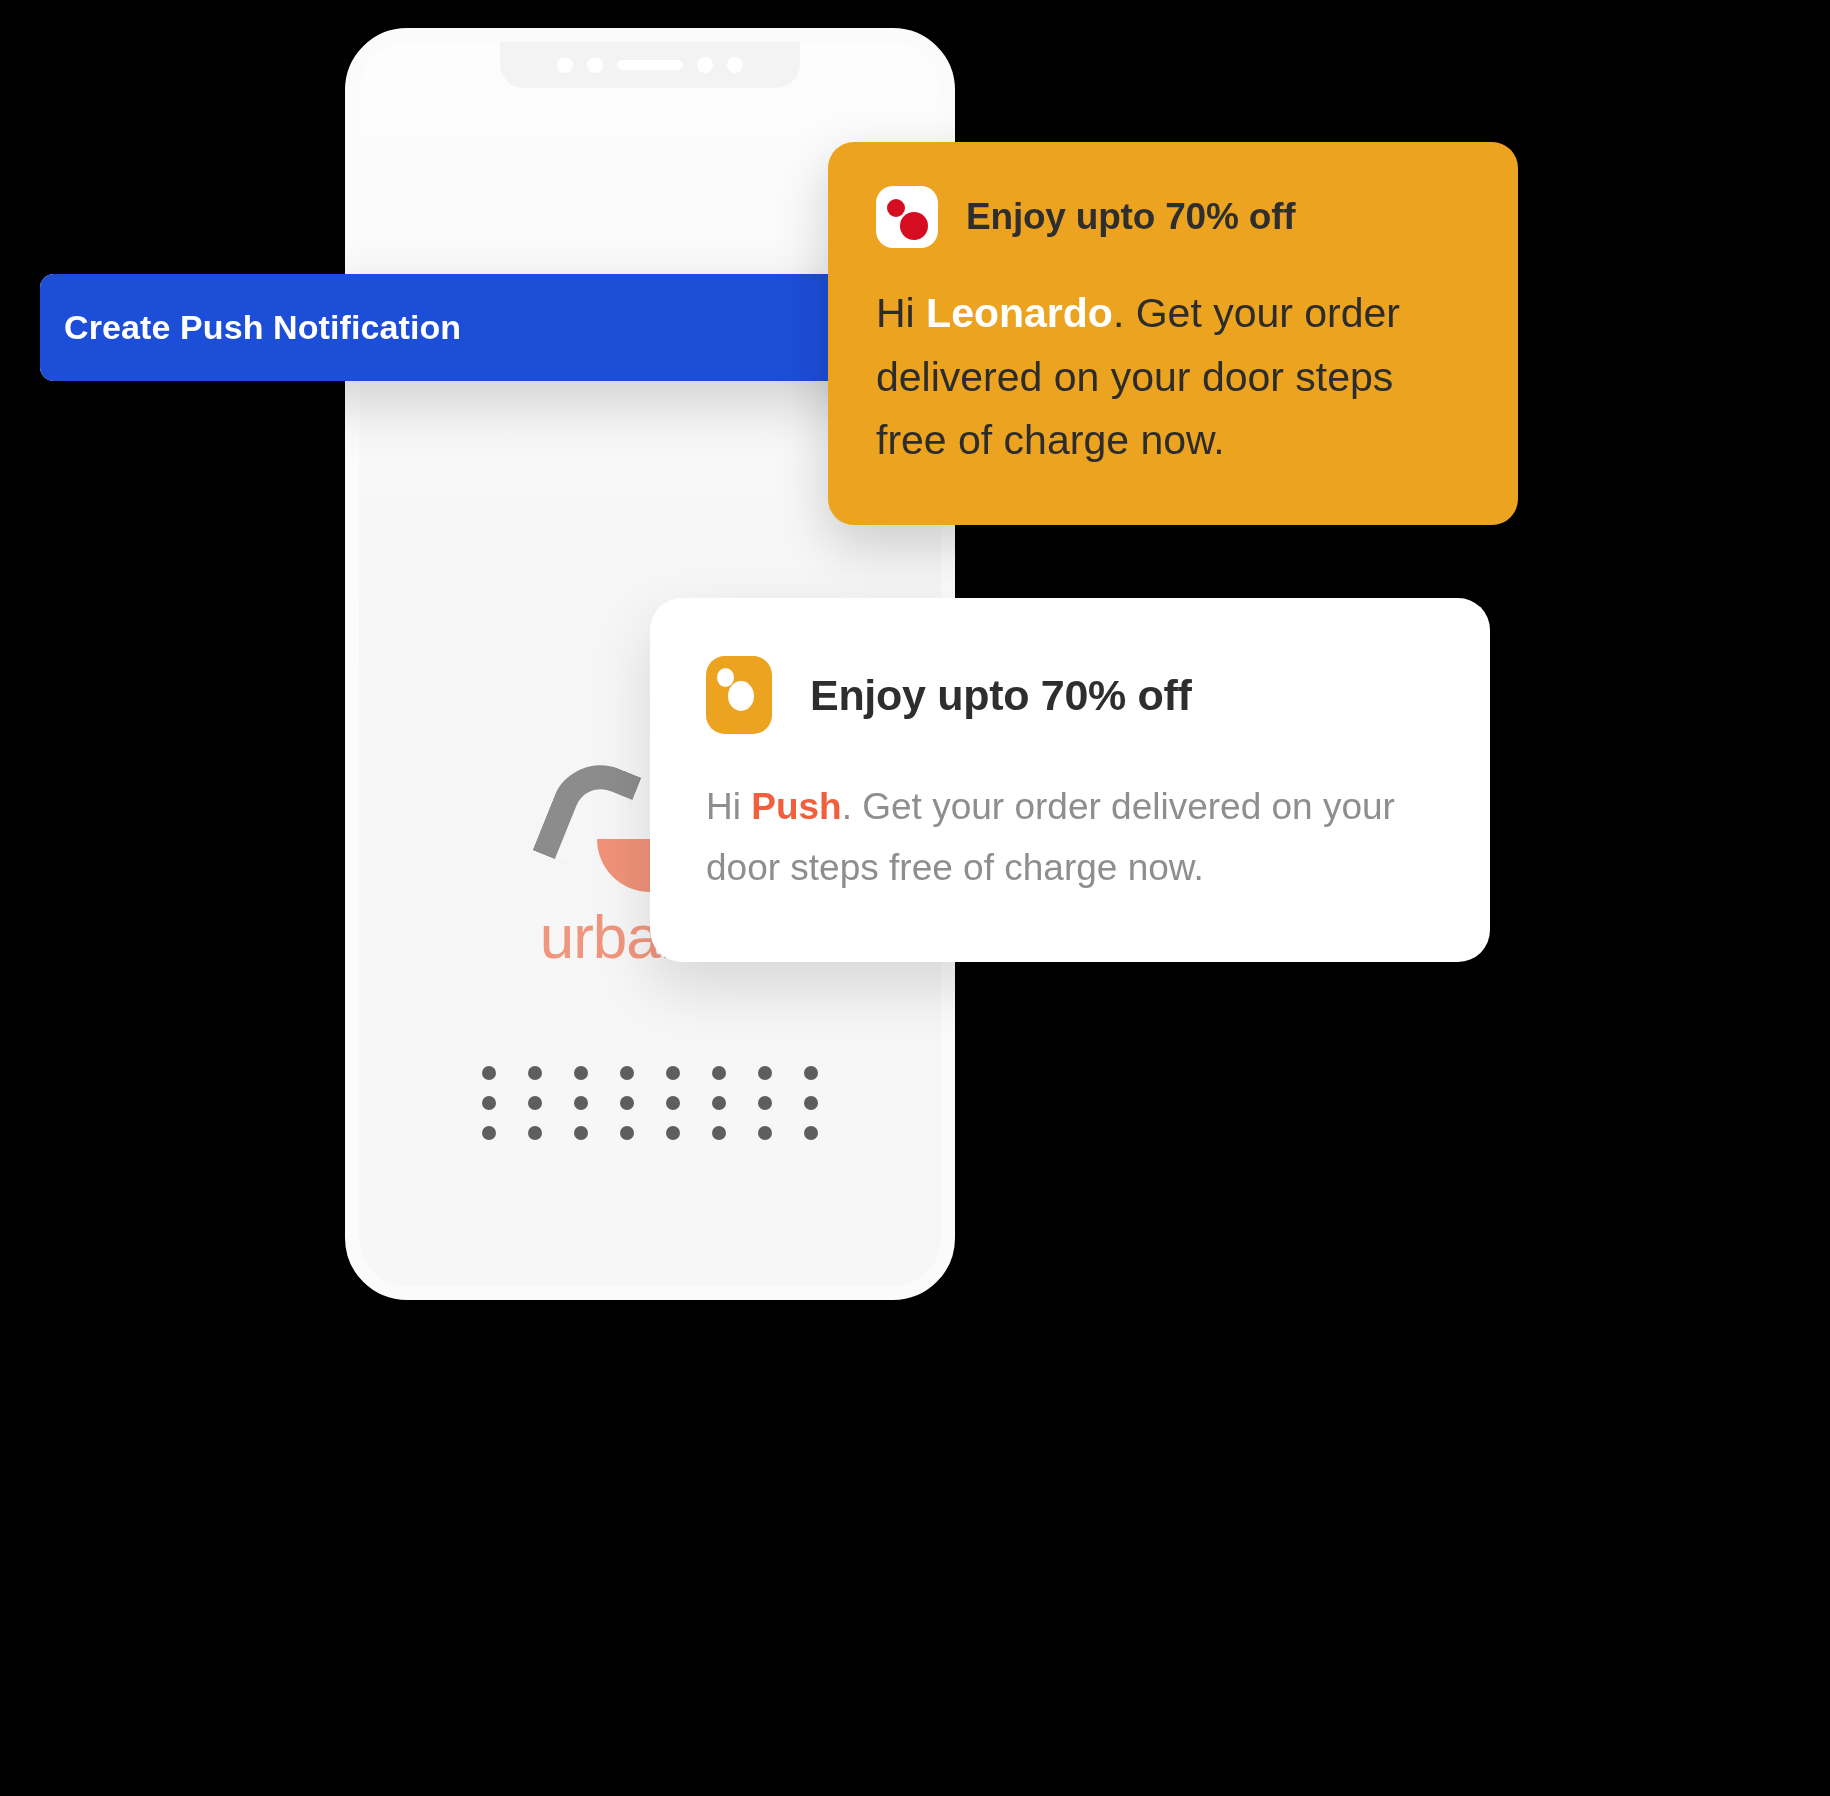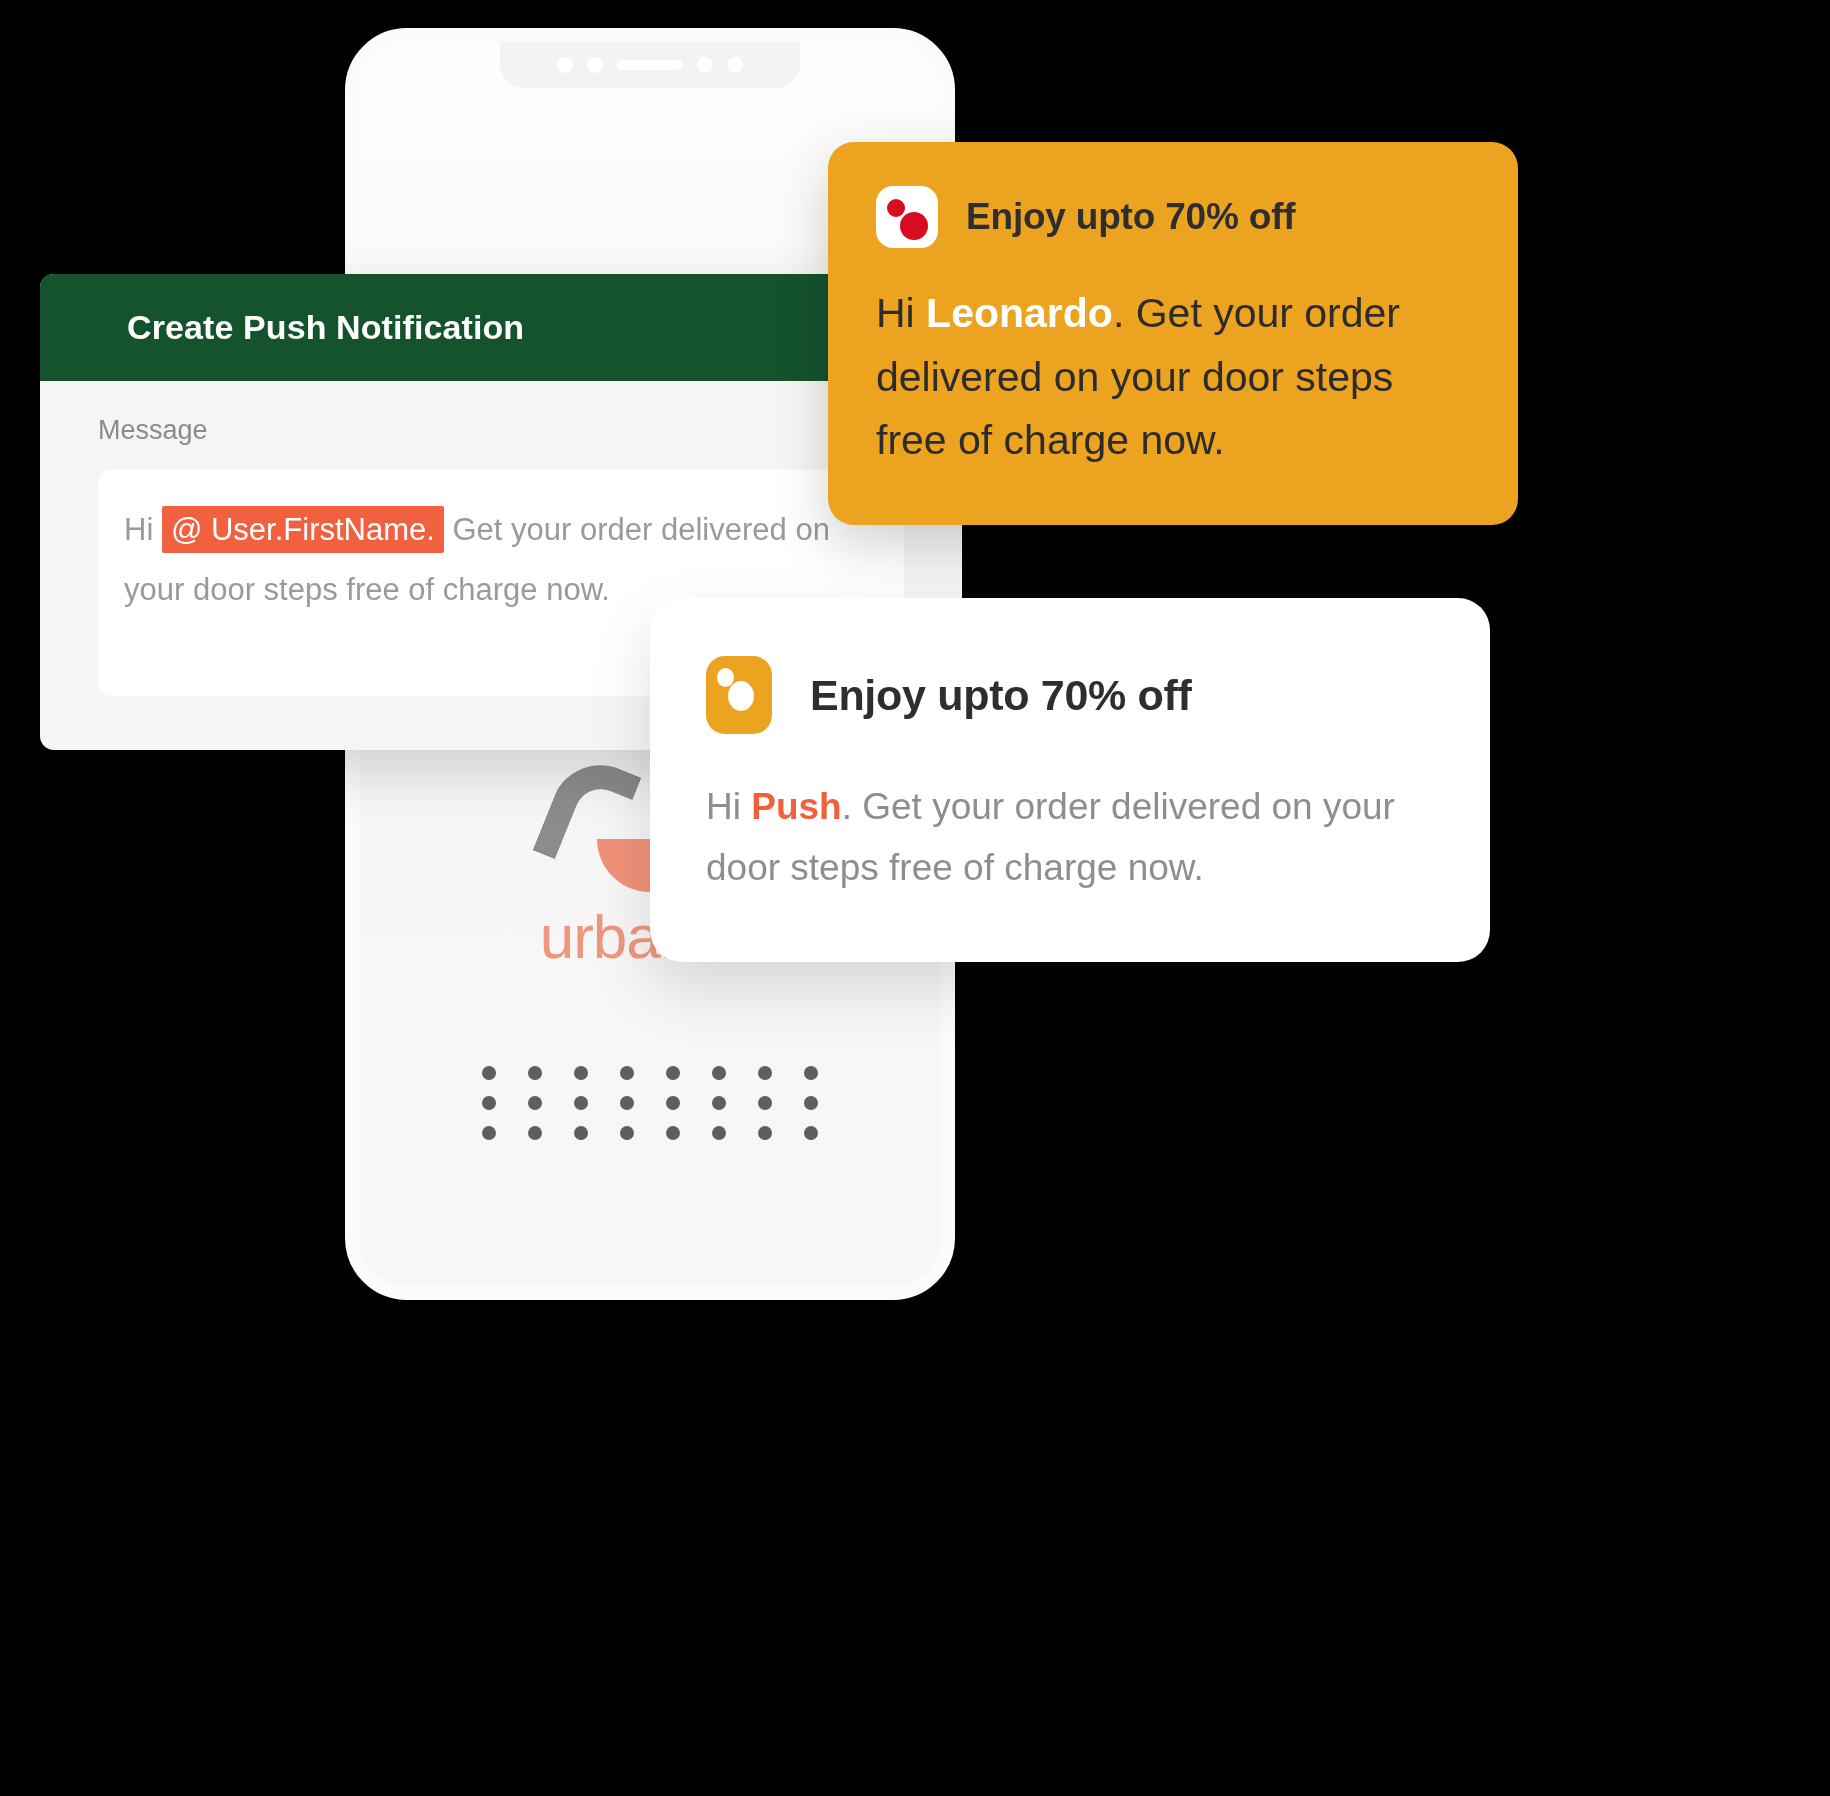--- a/index.html
+++ b/index.html
@@ -131,22 +131,22 @@
     position: absolute;
     left: 40px;
     top: 274px;
     width: 922px;
     border-radius: 14px;
     overflow: hidden;
     box-shadow: 0 22px 56px rgba(0,0,0,0.16);
     background: #f5f5f5;
   }
   .panel-header {
-    background: #14532d;
-    padding: 34px 87px;
+    background: #1d4ed8;
+    padding: 34px 24px;
   }
   .panel-title {
     color: #ffffff;
     font-size: 34px;
     font-weight: 700;
     letter-spacing: 0.1px;
   }
   .panel-body { padding: 34px 58px 54px 58px; }
   .field-label {
     font-size: 27px;
@@ -302,24 +302,20 @@
         <span class="grid-dot"></span>
         <span class="grid-dot"></span>
       </div>
 
     </div>
   </div>
 
   <div class="panel">
     <div class="panel-header">
       <div class="panel-title">Create Push Notification</div>
-    </div>
-    <div class="panel-body">
-      <div class="field-label">Message</div>
-      <div class="textarea"><span>Hi </span><span class="token">@ User.FirstName.</span><span> Get your order delivered on your door steps free of charge now.</span></div>
     </div>
   </div>
 
   <div class="card-orange">
     <div class="card-head">
       <span class="icon-badge white">
         <span class="blob-sm"></span>
         <span class="blob-lg"></span>
       </span>
       <span class="card-title">Enjoy upto 70% off</span>

